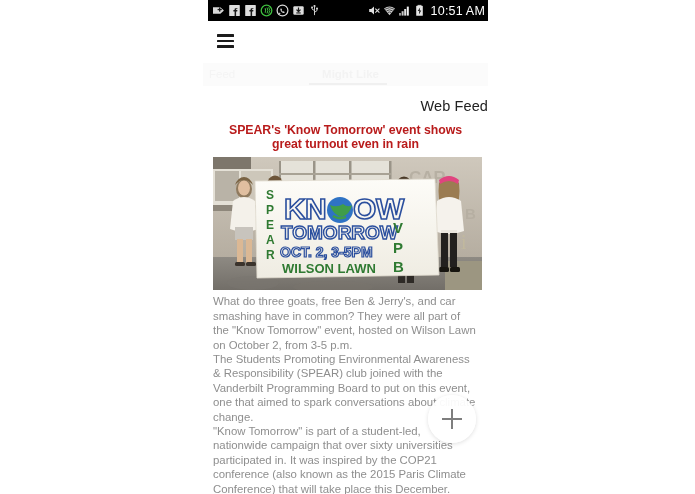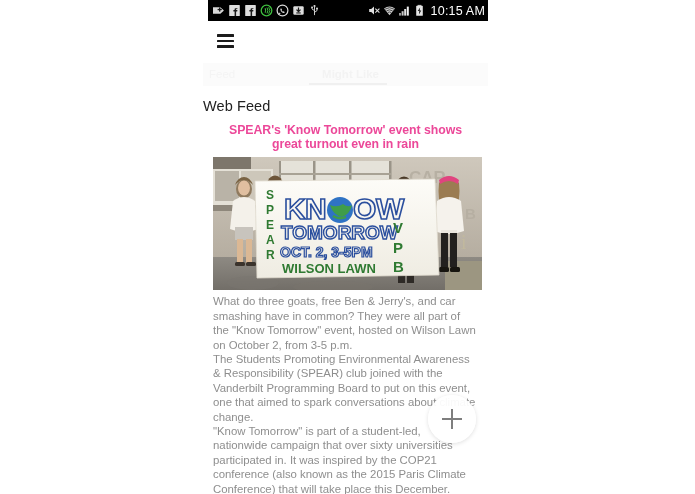--- a/index.html
+++ b/index.html
@@ -145,37 +145,37 @@
     top: 86px;
     width: 285px;
     height: 408px;
     background: #ffffff;
     overflow: hidden;
   }
 
   #feed-title {
     margin: 0;
     padding: 12px 0 9px 0;
-    text-align: left;
+    text-align: right;
     font-size: 14.5px;
     font-weight: normal;
     color: #222222;
     letter-spacing: 0.1px;
   }
 
   #article {
     padding: 0 10px;
   }
 
   #article-headline {
     margin: 0 0 6px 0;
     text-align: center;
     font-size: 12.3px;
     font-weight: bold;
-    color: #ec4899;
+    color: #b91c1c;
     line-height: 14.2px;
     letter-spacing: -0.05px;
   }
 
   
   #article-photo {
     position: relative;
     width: 269px;
     height: 133px;
     margin: 0 auto;
@@ -328,21 +328,21 @@
         </span>
 
         <span class="sicon">
           <svg viewBox="0 0 13 13">
               <rect x="4.6" y="0.9" width="3.8" height="0.9" fill="#e6e6e6"></rect>
               <rect x="3.2" y="1.8" width="6.6" height="10.0" rx="0.6" fill="#e6e6e6"></rect>
               <path d="M7.1 3.4 L4.7 7.1 H6.3 L5.9 10.4 L8.3 6.5 H6.7 Z" fill="#1a1a1a"></path>
             </svg>
         </span>
 
-        <span id="status-clock">10:15 AM</span>
+        <span id="status-clock">10:51 AM</span>
       </div>
     </div>
 
     <div id="app-bar">
       <button id="hamburger-button" aria-label="Menu">
         <span class="bar"></span>
         <span class="bar"></span>
         <span class="bar"></span>
       </button>
     </div>

